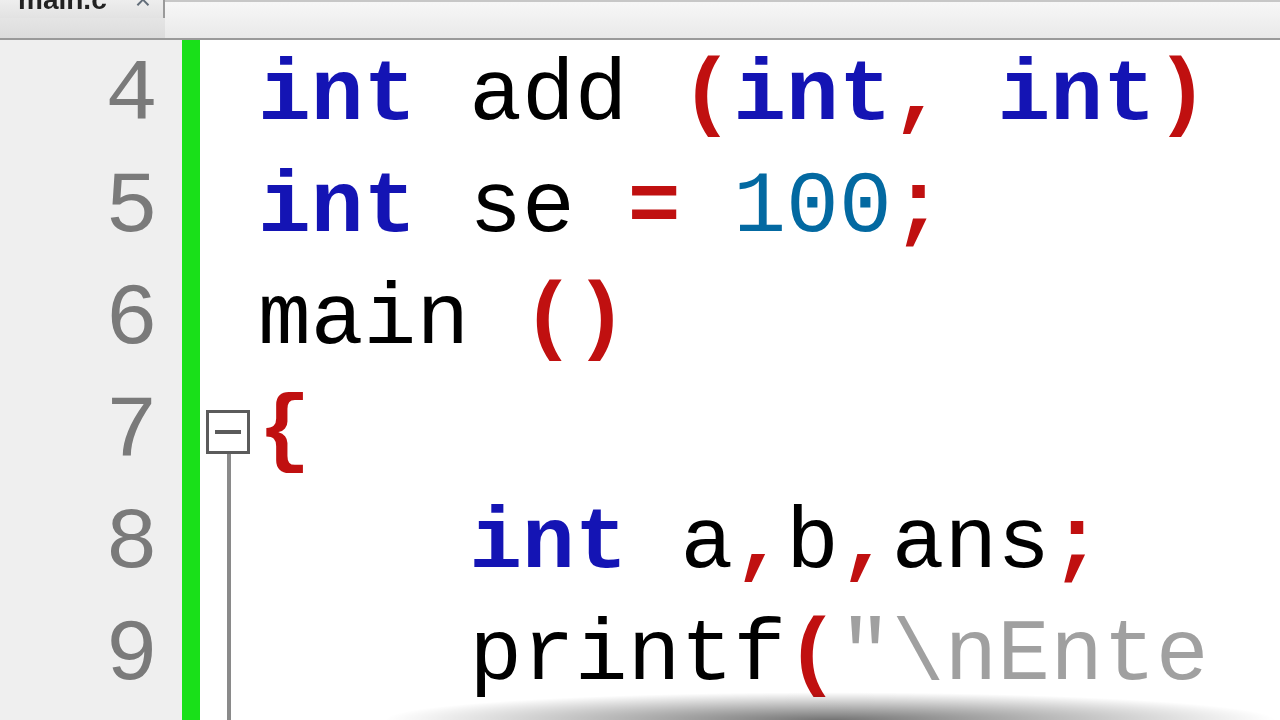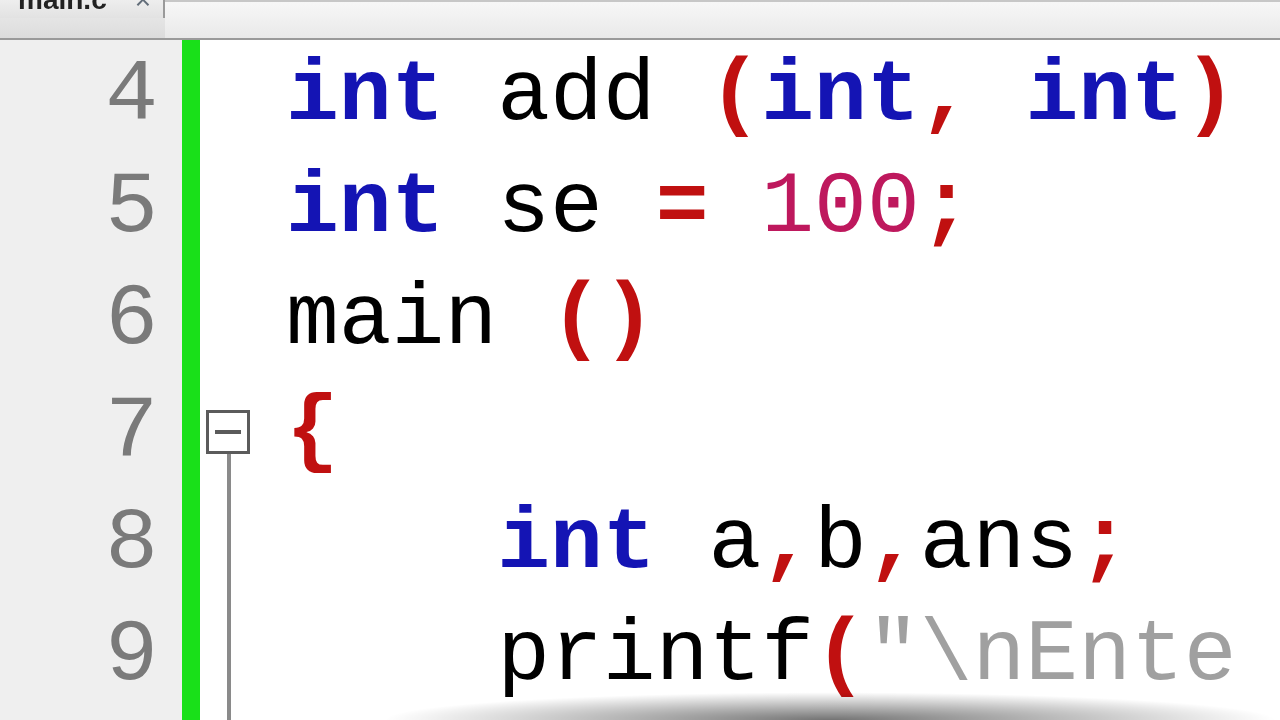--- a/index.html
+++ b/index.html
@@ -100,27 +100,26 @@
   }
   .code {
     flex:1;
     font-size: 88px;
     line-height: 112px;
     white-space: pre;
     font-family: "Courier New", monospace;
     color: #000;
     padding-left: 2px;
     overflow: hidden;
-    margin-left: 28px;
   }
   .line { height:112px; }
   .kw   { color: #1414b4; font-weight: bold; }
   .op   { color: #c01010; font-weight: bold; }
   .paren{ color: #c01010; font-weight: bold; }
-  .num  { color: #be185d; font-family: Liberation Mono, monospace; }
+  .num  { color: #0369a1; font-family: Liberation Mono, monospace; }
   .str  { color: #a0a0a0; }
   .ident{ color: #000; }
 
   .shadow {
     position:absolute; left:380px; right:0; bottom:0; height:28px;
     background: radial-gradient(ellipse at 50% 100%, rgba(0,0,0,0.55), rgba(0,0,0,0) 70%);
     pointer-events:none;
   }
 </style>
 </head>

